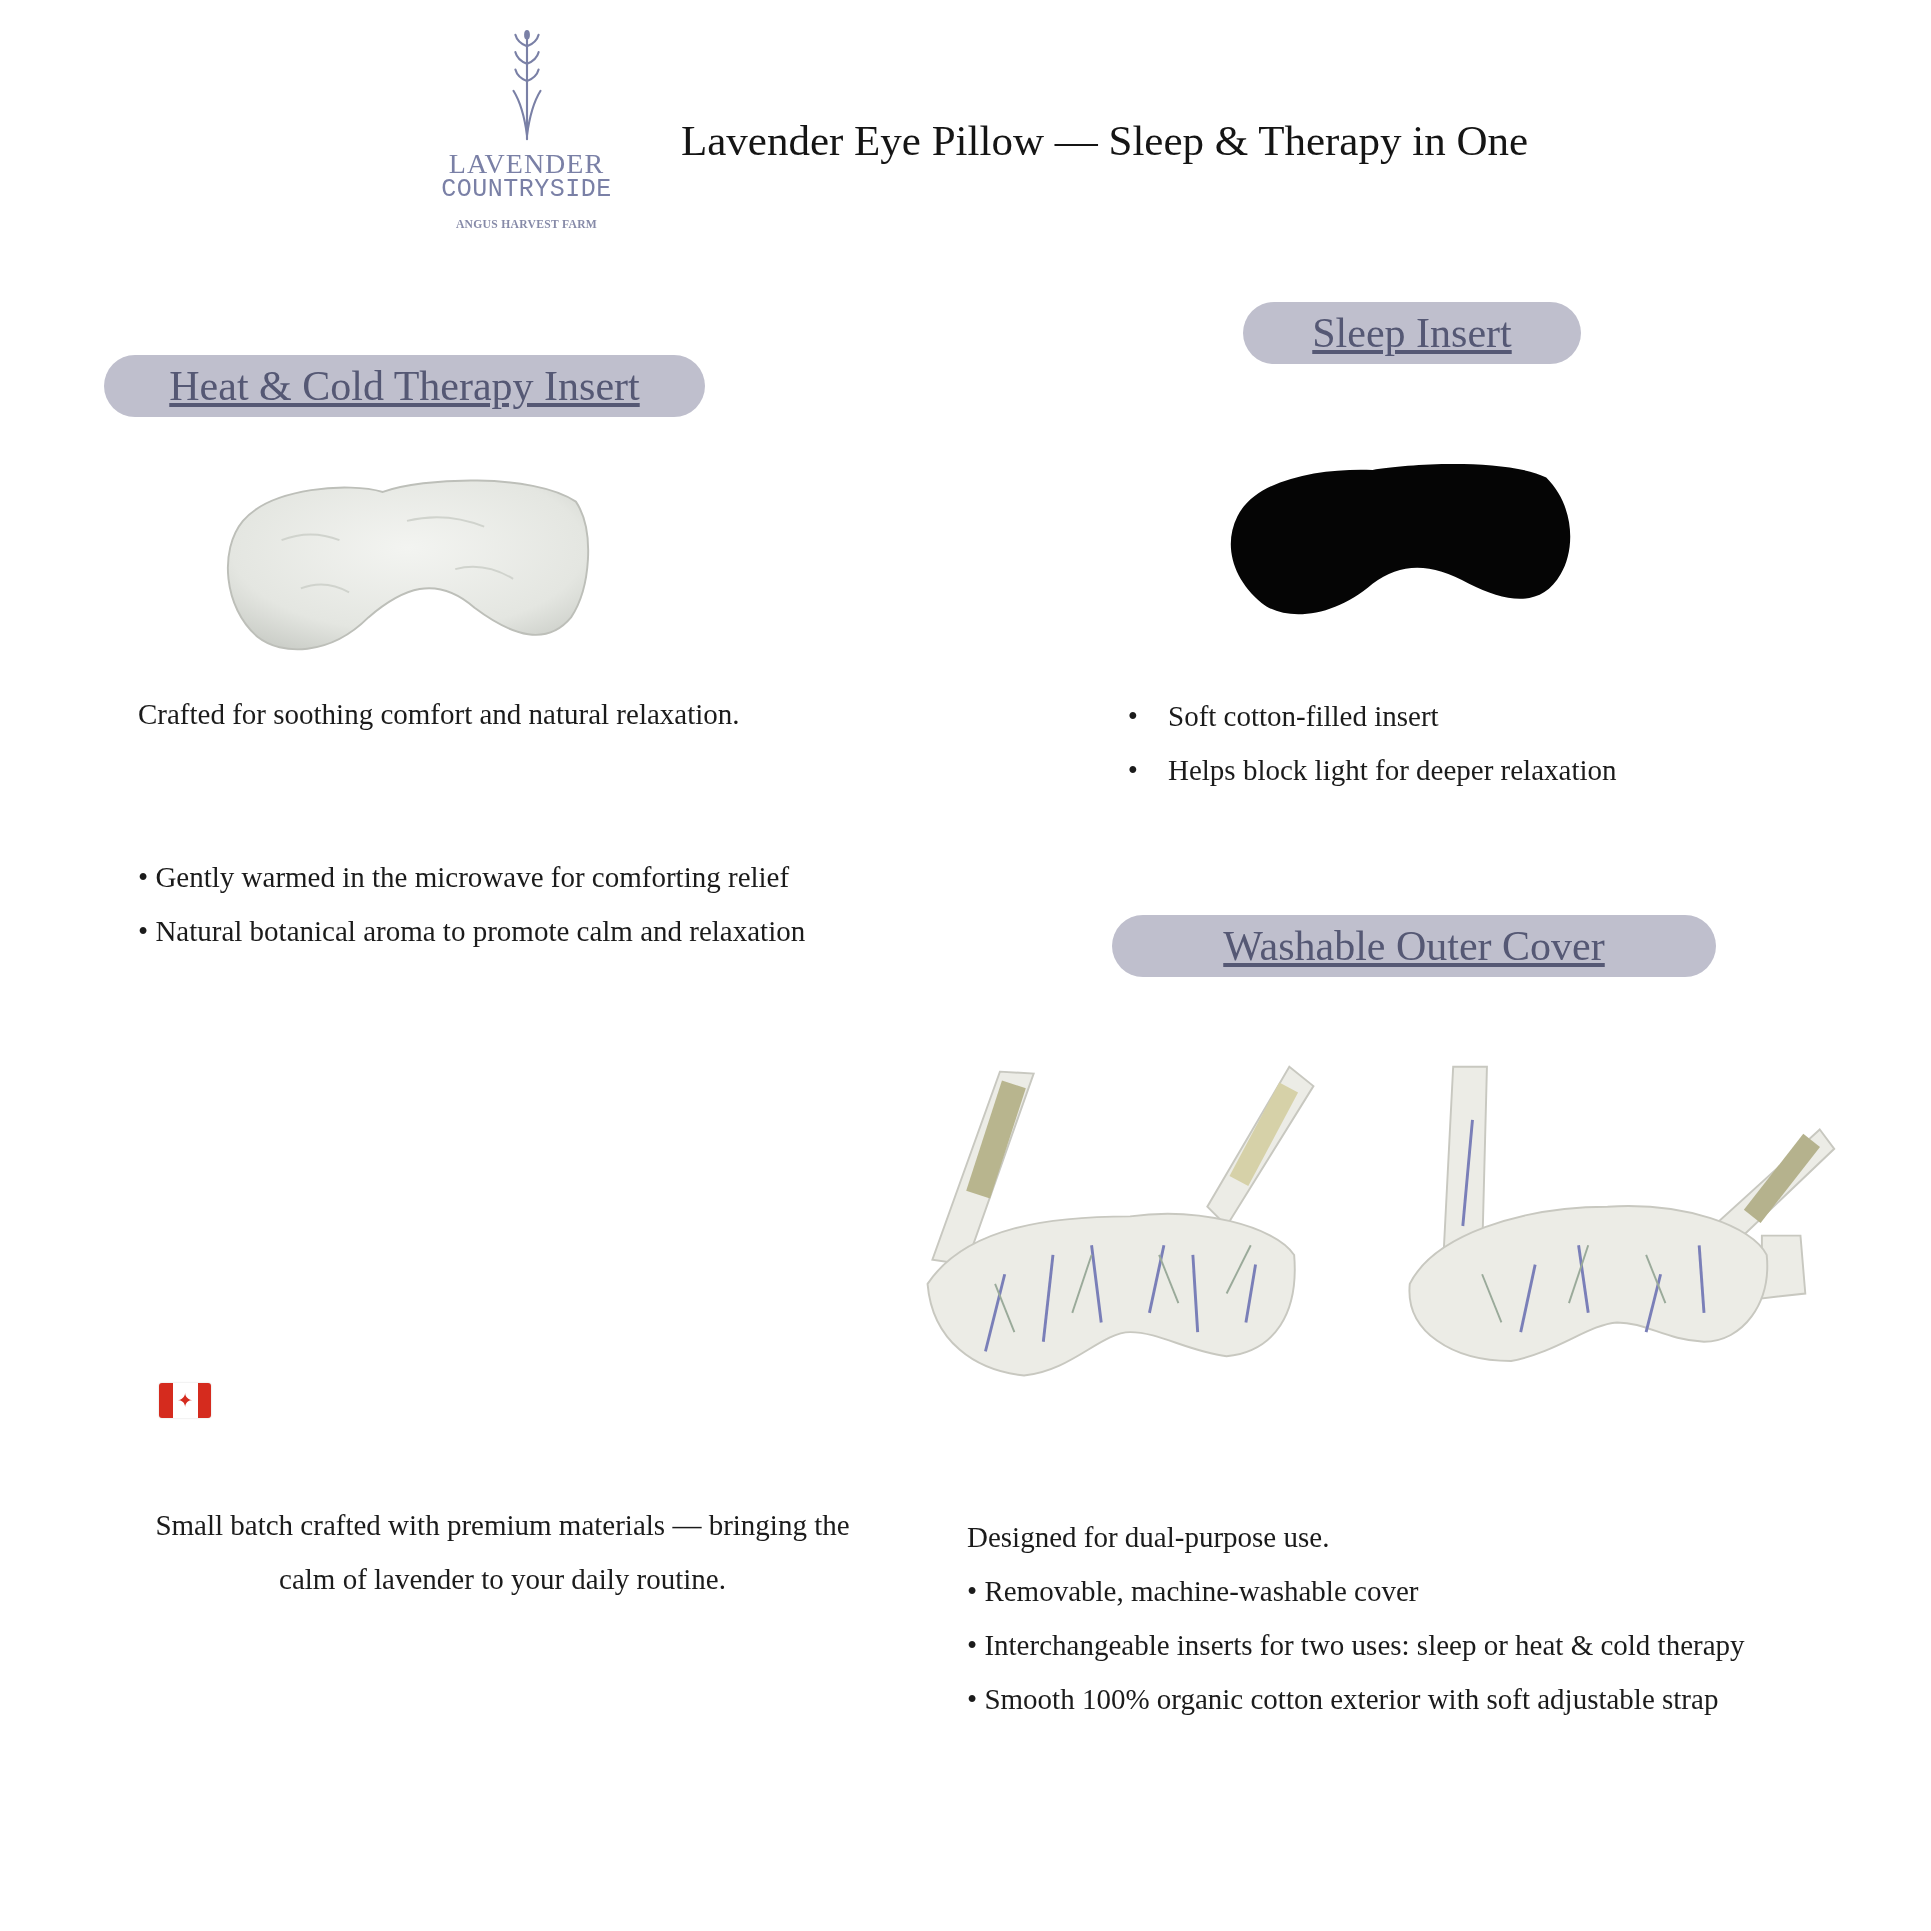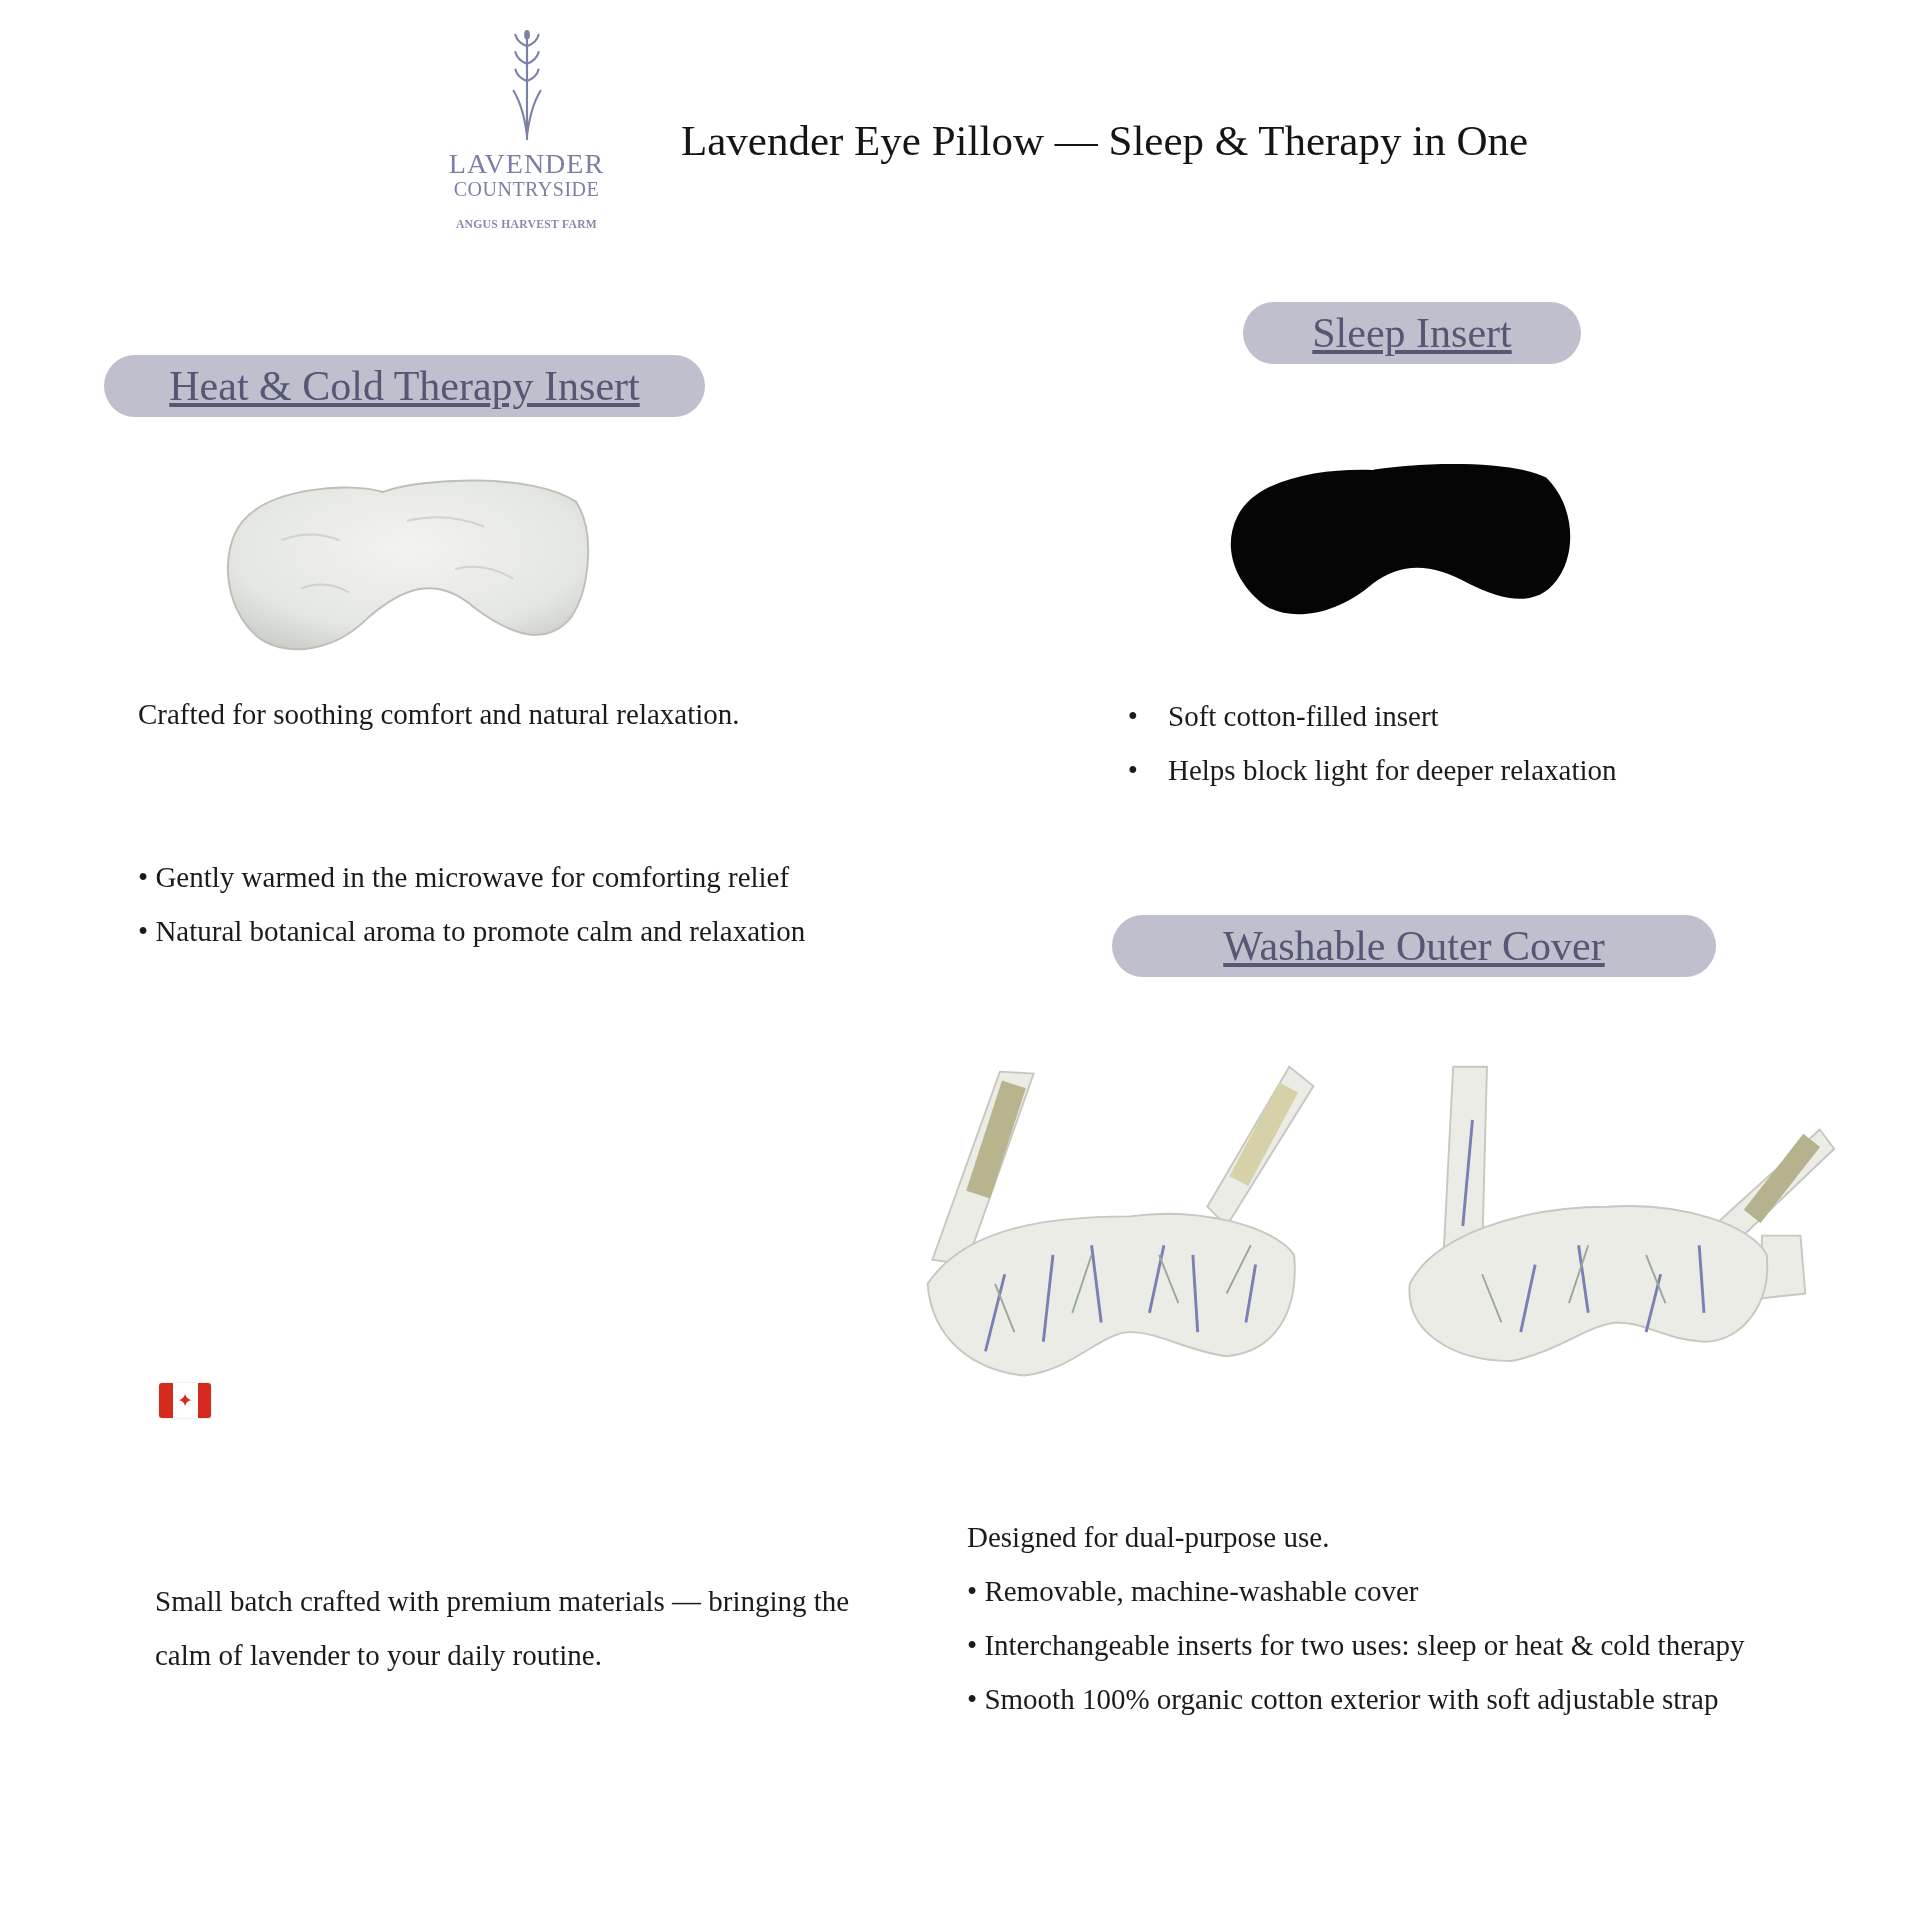--- a/index.html
+++ b/index.html
@@ -3,39 +3,39 @@
 <meta charset="utf-8">
 <style>
   html, body { margin:0; padding:0; background:#ffffff; }
   body { width:1931px; height:1931px; position:relative; overflow:hidden;
          font-family:"Liberation Serif","DejaVu Serif",serif; color:#1b1b1b; }
   .abs { position:absolute; }
   
   .logo { left:425px; top:27px; width:203px; height:222px; text-align:center; color:#7a80a6; }
   .logo svg { display:block; margin:0 auto; }
   .logo .l1 { font-family:"Liberation Serif",serif; font-size:28px; letter-spacing:1px; line-height:29px; margin-top:5.8px; }
-  .logo .l2 { font-family:Liberation Serif, serif; font-size:20px; letter-spacing:0.5px; line-height:23px;text-align:center; }
+  .logo .l2 { font-family:Liberation Mono, monospace; font-size:25px; letter-spacing:0.5px; line-height:23px;text-align:center; }
   .logo .l3 { font-family:"Liberation Serif",serif; font-size:11.6px; font-weight:bold; letter-spacing:0.3px; margin-top:17.4px; color:#868aa8; }
   .title { left:681px; top:116px; font-size:43px; color:#151515; white-space:nowrap; }
   .pill { background:#bfbfcd; color:#555874; border-radius:33px; height:62px; line-height:62px;
           font-size:42px; text-align:center; white-space:nowrap;text-decoration:underline; }
   .pill-heat { left:104px; top:355px; width:601px; }
   .pill-sleep { left:1243px; top:302px; width:338px; }
   .pill-wash { left:1112px; top:915px; width:604px; }
   .body-text { font-size:29px; line-height:54px; color:#1b1b1b; }
   .left-intro { left:138px; top:687px; width:695px; }
   .left-bullets { left:138px; top:850px; width:695px; }
   .sleep-list { left:1120px; top:689px; width:618px; list-style:none; margin:0; padding:0; }
   .sleep-list li { position:relative; padding-left:48px; }
   .sleep-list li .dot { position:absolute; left:7.7px; top:0; }
   .canada { left:159px; top:1383px; font-size:41px; display:flex; align-items:center; gap:17.4px; }
   .flag { width:52px; height:35px; display:flex; border-radius:2.9px; overflow:hidden; box-shadow:0 0 1.9px rgba(0,0,0,0.2); }
   .flag .r { width:13.5px; background:#d52b1e; }
   .flag .w { flex:1; background:#fff; display:flex; align-items:center; justify-content:center; color:#d52b1e; font-size:19.3px; line-height:1; }
-  .small-batch { left:155px; top:1574px; width:695px; }
+  .small-batch { left:155px; top:1498px; width:695px;text-align:center; }
   .designed { left:967px; top:1510px; width:869px; }
   .img { position:absolute; }
 </style>
 </head>
 <body>
 
 <div class="abs logo">
   <svg width="58" height="116" viewBox="0 0 60 120">
     <g fill="none" stroke="#7a80a6" stroke-width="2.2" stroke-linecap="round">
       <line x1="30" y1="6" x2="30" y2="116"></line>

